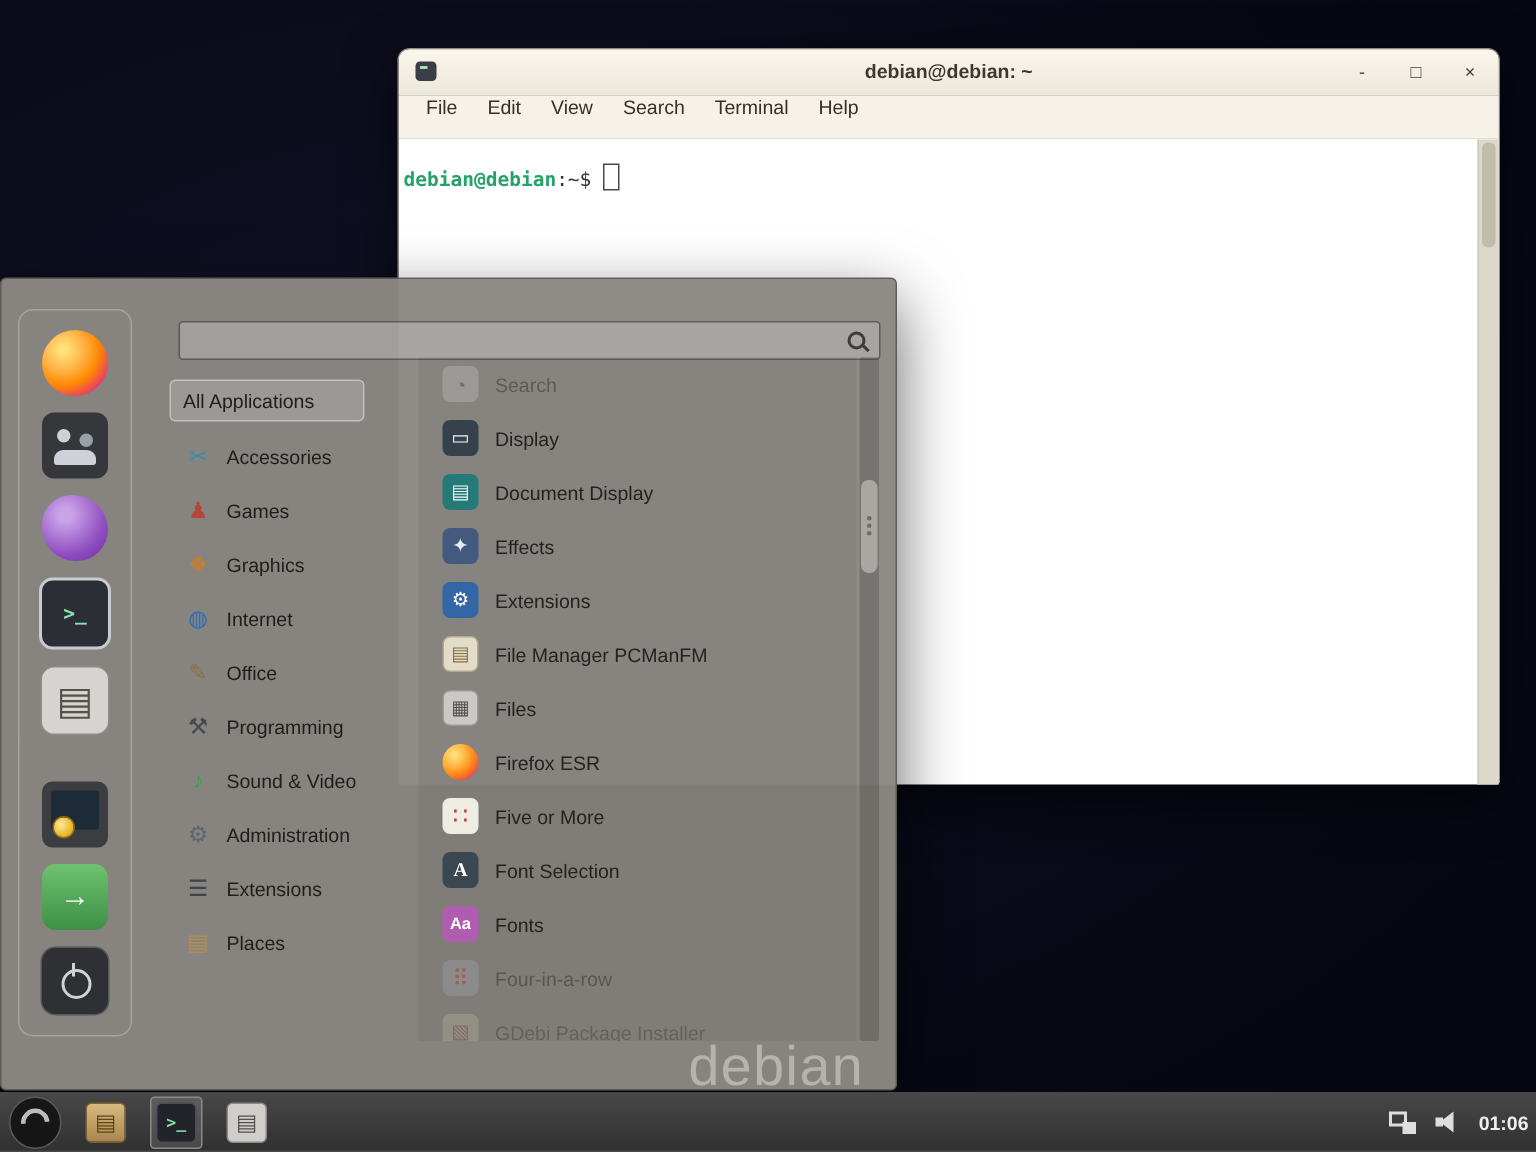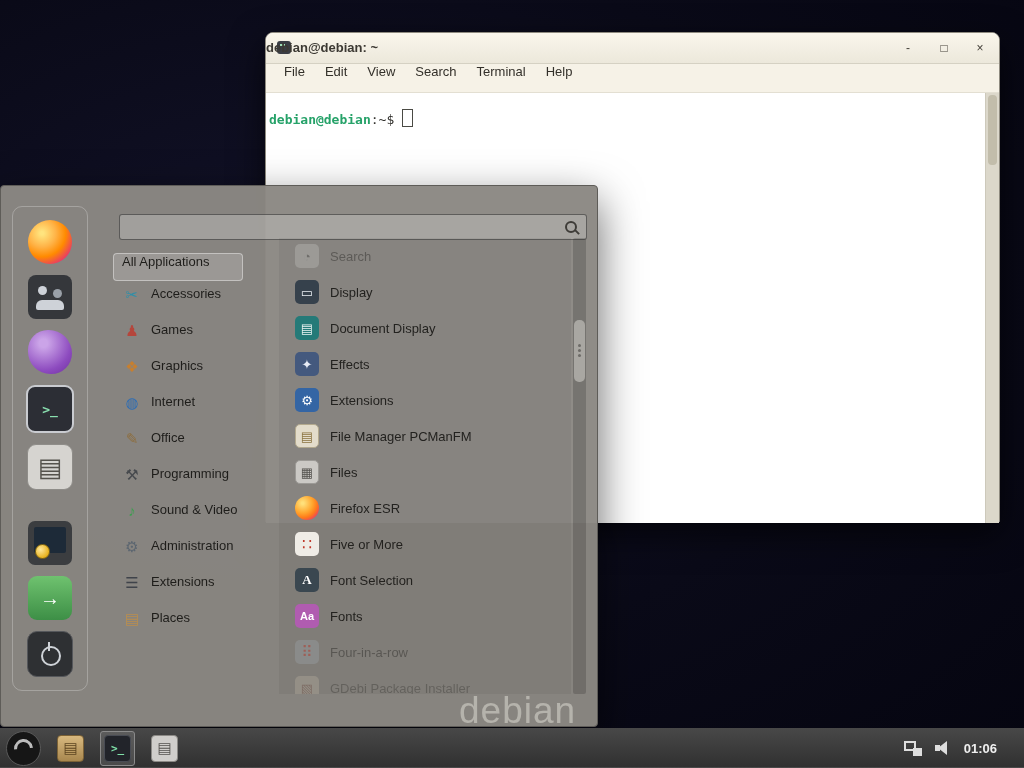--- a/index.html
+++ b/index.html
@@ -9,21 +9,21 @@
 
   
   .terminal-window{position:absolute;left:265px;top:32px;width:735px;height:490px;
     background:#ffffff;border-radius:8px 8px 0 0;box-shadow:0 12px 34px rgba(0,0,0,.65);
     border:1px solid #8f8b80;box-sizing:border-box;}
   .term-titlebar{position:relative;height:30px;background:linear-gradient(#faf6ec,#ece8db);
     border-bottom:1px solid #d5d1c3;border-radius:7px 7px 0 0;}
   .term-win-icon{position:absolute;left:11px;top:8px;width:14px;height:13px;background:#3a3d44;
     border-radius:3px;}
   .term-win-icon::after{content:"";position:absolute;left:3px;top:3px;width:5px;height:2px;background:#9fe0b8;}
-  .term-title{position:absolute;left:0;right:0;top:7px;font-size:13px;
+  .term-title{position:absolute;left:0;right:0;top:7px;text-align:center;font-size:13px;
     font-weight:bold;color:#3c3933;}
   .term-controls{position:absolute;right:12px;top:0;height:30px;display:flex;align-items:center;gap:22px;}
   .tbtn{font-size:12px;color:#45413a;width:14px;text-align:center;cursor:default;line-height:14px;}
   .term-menubar{height:28px;background:#f6f2e7;display:flex;padding-left:8px;
     border-bottom:1px solid #e3dfd2;}
   .term-menu-item{font-size:13px;color:#33302a;padding:0 10px;}
   .term-body{position:relative;height:430px;background:#ffffff;
     font-family:"DejaVu Sans Mono","Liberation Mono",monospace;font-size:13px;padding:16px 14px 0 3px;
     box-sizing:border-box;}
   .prompt-user{color:#26a269;font-weight:bold;}
@@ -69,21 +69,21 @@
 
   .search-box{position:absolute;left:118px;top:28px;width:468px;height:26px;
     background:rgba(255,255,255,.22);border:1px solid rgba(35,35,35,.55);border-radius:3px;box-sizing:border-box;}
   .search-input{position:absolute;inset:0;border:none;background:transparent;outline:none;
     font-size:13px;color:#222;padding:0 26px 0 8px;font-family:inherit;}
   .search-icon{position:absolute;right:9px;top:6px;width:8px;height:8px;border:2px solid #3e3c38;border-radius:50%;}
   .search-icon::after{content:"";position:absolute;width:6px;height:2px;background:#3e3c38;
     transform:rotate(45deg);right:-5px;bottom:-2px;}
 
   .cat-col{position:absolute;left:112px;top:62px;width:162px;}
-  .cat-item{height:36px;display:flex;padding-left:8px;cursor:default;}
+  .cat-item{height:36px;display:flex;align-items:center;padding-left:8px;cursor:default;}
   .cat-item.selected{height:26px;margin:5px 0;width:120px;background:rgba(255,255,255,.17);
     border:1px solid rgba(255,255,255,.4);border-radius:4px;}
   .cat-ic{width:22px;text-align:center;font-size:15px;margin-right:8px;flex:0 0 22px;}
   .cat-label{font-size:13px;color:#1e1d1a;white-space:nowrap;}
   .g-acc{color:#2f8fa8}.g-games{color:#b5463c}.g-graph{color:#c77f2e}.g-net{color:#2e6db4}
   .g-office{color:#8d6e3f}.g-prog{color:#46494d}.g-sound{color:#3d9e4f}.g-admin{color:#5c6670}
   .g-pref{color:#3f434a}.g-places{color:#b98e4e}
 
   .apps-col{position:absolute;left:278px;top:52px;width:292px;height:456px;overflow:hidden;
     background:rgba(0,0,0,.05);}
@@ -127,21 +127,21 @@
   .panel-menu-btn::after{content:"";position:absolute;inset:7px;border:3px solid transparent;
     border-top-color:#bcbcbc;border-left-color:#bcbcbc;border-radius:50%;transform:rotate(40deg);}
   .launcher{width:27px;height:27px;border-radius:4px;display:flex;align-items:center;justify-content:center;
     font-size:15px;margin-left:16px;cursor:default;}
   .pl-drawer{background:linear-gradient(#d8b97f,#a8874f);color:#5d4520;border:1px solid #7c6236;box-sizing:border-box;}
   .task-frame{margin-left:16px;padding:3px;border:1px solid #8a8a8a;border-radius:3px;
     background:rgba(255,255,255,.12);}
   .pl-terminal{background:#22242a;color:#7fe0a8;border:1px solid #494c54;margin-left:0;
     font-family:"DejaVu Sans Mono",monospace;font-size:11px;font-weight:bold;box-sizing:border-box;}
   .pl-files{background:#d0cecb;color:#54524e;border:1px solid #8c8a86;box-sizing:border-box;}
-  .panel-right{margin-left:auto;display:flex;align-items:center;gap:13px;padding-right:27px;}
+  .panel-right{margin-left:auto;display:flex;align-items:center;gap:13px;padding-right:5px;}
   .network-icon{width:18px;height:15px;position:relative;}
   .network-icon::before{content:"";position:absolute;left:0;top:0;width:8px;height:6px;border:2px solid #dedede;}
   .network-icon::after{content:"";position:absolute;right:0;bottom:0;width:9px;height:8px;background:#dedede;}
   .volume-icon{width:16px;height:16px;position:relative;}
   .volume-icon::before{content:"";position:absolute;left:0;top:5px;width:5px;height:6px;background:#dedede;}
   .volume-icon::after{content:"";position:absolute;left:3px;top:1px;border-top:7px solid transparent;
     border-bottom:7px solid transparent;border-right:9px solid #dedede;}
   .clock{font-size:13px;font-weight:bold;color:#efefef;}
 </style>
 </head>

